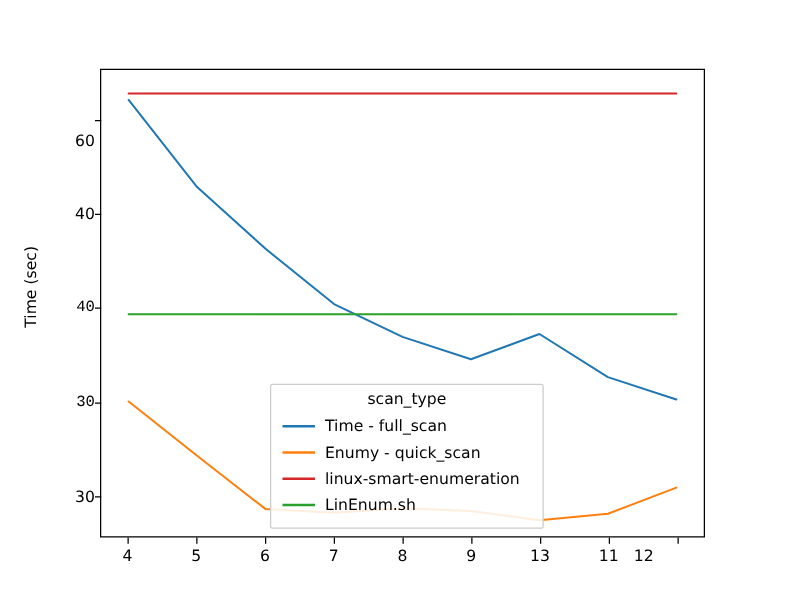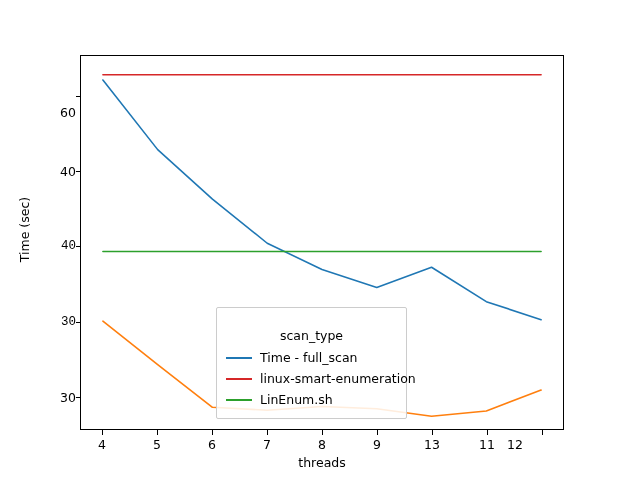--- a/index.html
+++ b/index.html
@@ -45,24 +45,24 @@
 
   .xtick-label{
     position:absolute;width:40px;text-align:center;
     font-size:12.5px;color:#000;top:7px;transform:translateX(-20px);
   }
   .xtick-mark{position:absolute;top:0;width:1px;height:4.5px;background:#000;}
   #xtick-wrap{position:absolute;left:80px;top:430px;width:484px;height:26px;}
 
   
   #legend{
-    position:absolute;left:216px;top:307px;width:191px;
+    position:absolute;left:216px;top:307px;width:219px;
     background:rgba(255,255,255,0.86);
     border:0.8px solid #cccccc;border-radius:2px;
-    padding:20px 9px 8px 9px;box-sizing:border-box;
+    padding:3px 9px 8px 9px;box-sizing:border-box;
   }
   #legend-title{
     text-align:center;font-size:12.5px;color:#000;margin-bottom:4px;
   }
   .legend-row{display:flex;align-items:center;height:21px;}
   .legend-swatch{width:26px;height:2px;margin-right:8px;flex:0 0 26px;}
   .legend-text{font-size:12.5px;color:#000;white-space:nowrap;}
 </style>
 </head>
 <body>
@@ -106,29 +106,32 @@
       <div class="xtick-label" style="left: 297px;">9</div>
       <div class="xtick-mark" style="left: 297px;"></div>
       <div class="xtick-label" style="left: 352px;">13</div>
       <div class="xtick-mark" style="left: 352px;"></div>
       <div class="xtick-label" style="left: 407px;">11</div>
       <div class="xtick-mark" style="left: 407px;"></div>
       <div class="xtick-label" style="left: 435px;">12</div>
       <div class="xtick-mark" style="left: 462px;"></div>
     </div>
 
-  <div id="xlabel">threads</div>
   <div id="ylabel">Time (sec)</div>
 
   <div id="legend">
     <div id="legend-title">scan_type</div>
     <div id="legend-rows">
         <div class="legend-row">
           <span class="legend-swatch" style="background: rgb(31, 119, 180);"></span>
           <span class="legend-text">Time - full_scan</span>
+        </div>
+        <div class="legend-row">
+          <span class="legend-swatch" style="background: rgb(255, 127, 14);"></span>
+          <span class="legend-text">Enumy - quick_scan</span>
         </div>
         <div class="legend-row">
           <span class="legend-swatch" style="background: rgb(214, 39, 40);"></span>
           <span class="legend-text">linux-smart-enumeration</span>
         </div>
         <div class="legend-row">
           <span class="legend-swatch" style="background: rgb(44, 160, 44);"></span>
           <span class="legend-text">LinEnum.sh</span>
         </div>
       </div>

